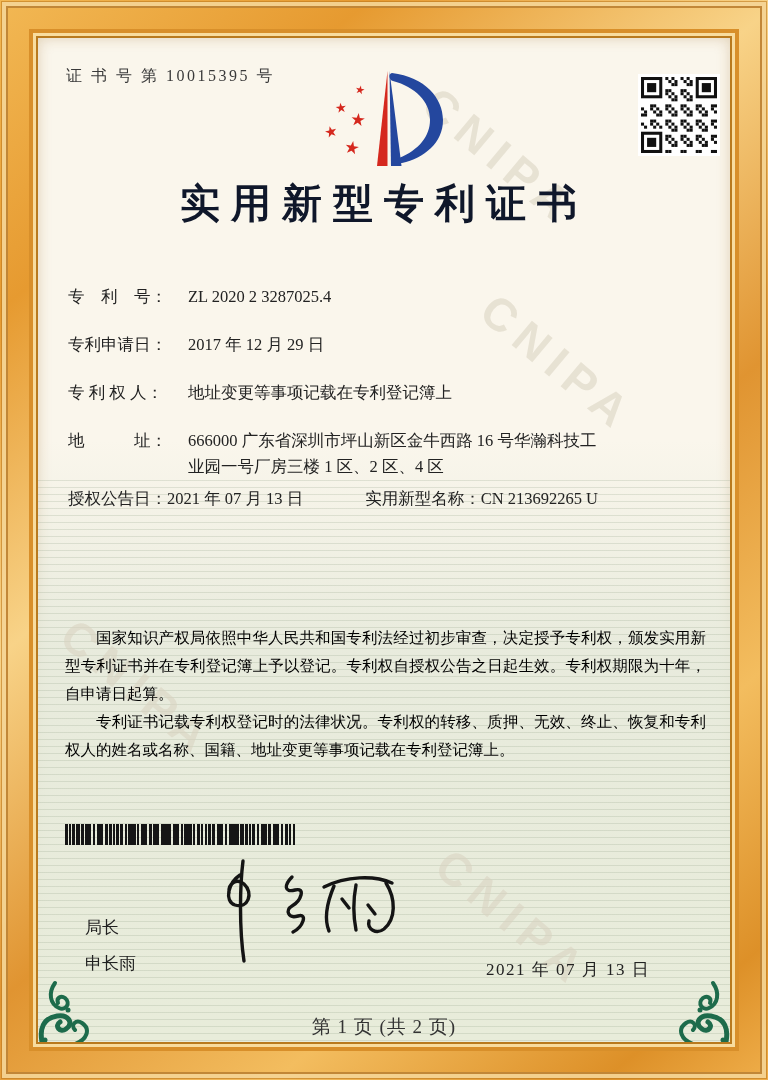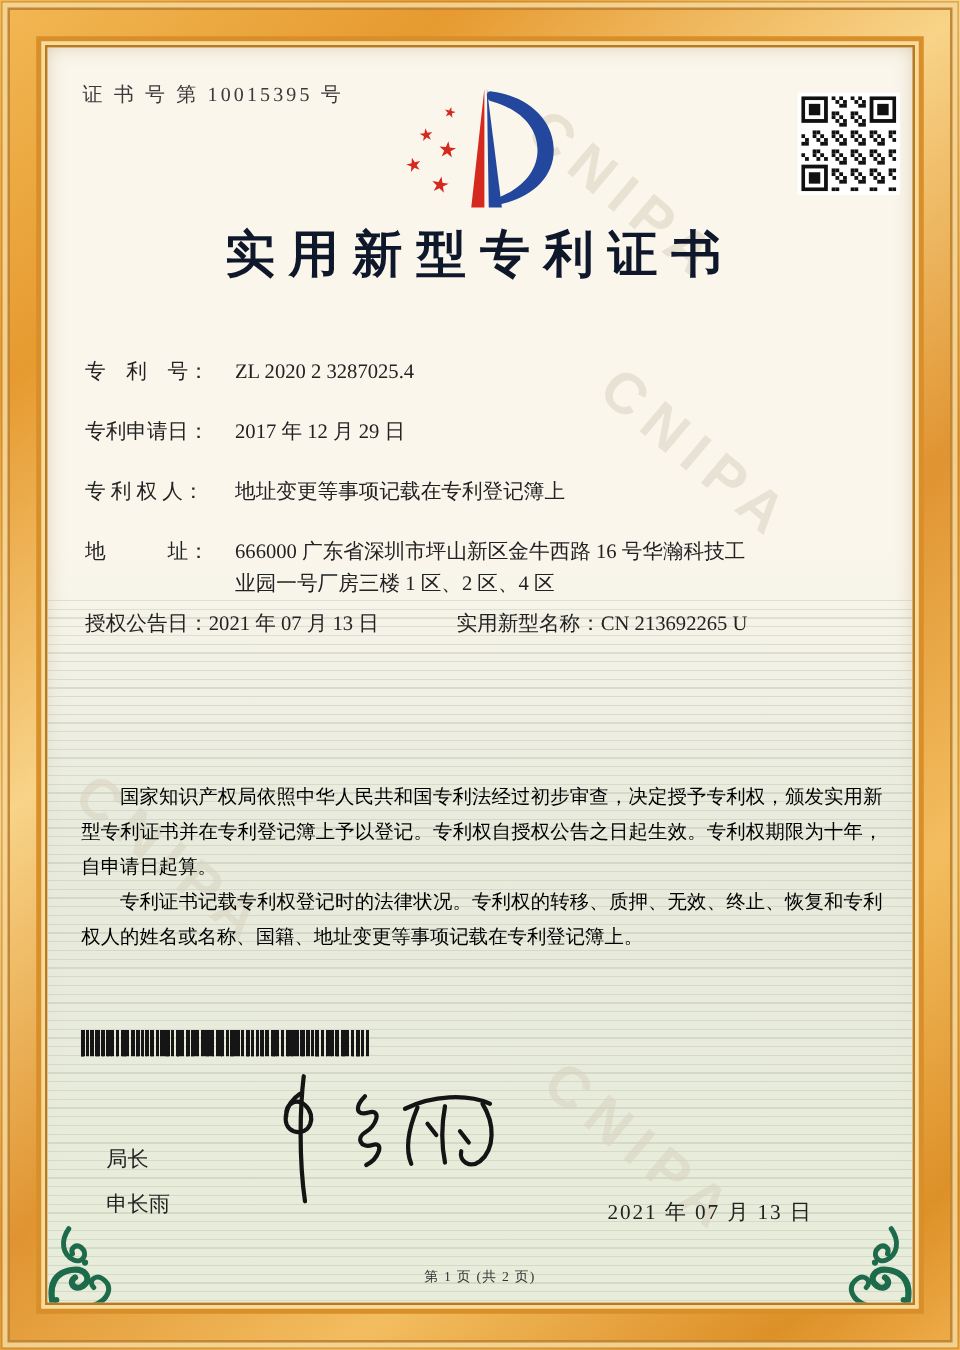--- a/index.html
+++ b/index.html
@@ -43,21 +43,21 @@
   
   .barcode{position:absolute;left:27px;top:786px;width:231px;height:21px;background:
      repeating-linear-gradient(90deg,#151515 0 2px,rgba(0,0,0,0) 2px 4px),
      repeating-linear-gradient(90deg,#151515 0 1px,rgba(0,0,0,0) 1px 7px),
      repeating-linear-gradient(90deg,#151515 0 3px,rgba(0,0,0,0) 3px 11px),
      repeating-linear-gradient(90deg,#151515 0 2px,rgba(0,0,0,0) 2px 17px);}
   
   .signer{position:absolute;left:47px;top:845px;font-size:17px;color:#222;line-height:36px;margin-top:27px;}
   .sig{position:absolute;left:150px;top:815px;}
   .issuedate{position:absolute;left:448px;top:920px;font-size:17px;letter-spacing:1.5px;color:#222;}
-  .footer{position:absolute;left:0;top:976px;width:100%;text-align:center;font-size:11px;color:#333;letter-spacing:1px;}
+  .footer{position:absolute;left:0;top:976px;width:100%;text-align:center;font-size:19px;color:#333;letter-spacing:1px;}
   .orn{position:absolute;bottom:-6px;}
   .orn.left{left:-3px;}
   .orn.right{right:-3px;transform:scaleX(-1);}
 </style>
 </head>
 <body>
 
 <div class="page">
   <div class="frame"></div>
 

